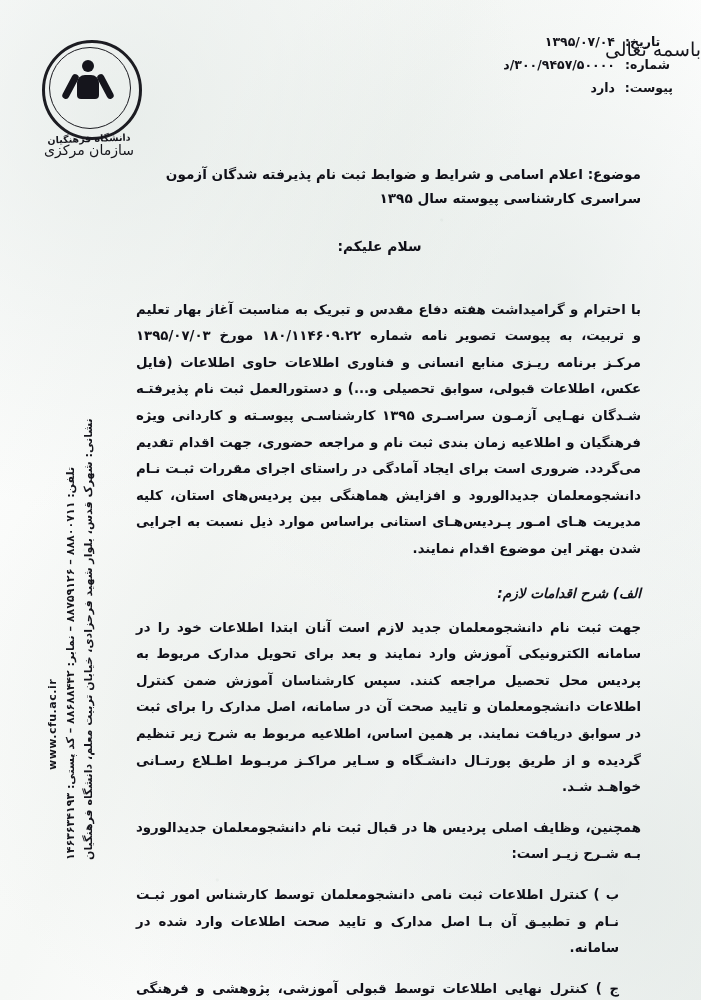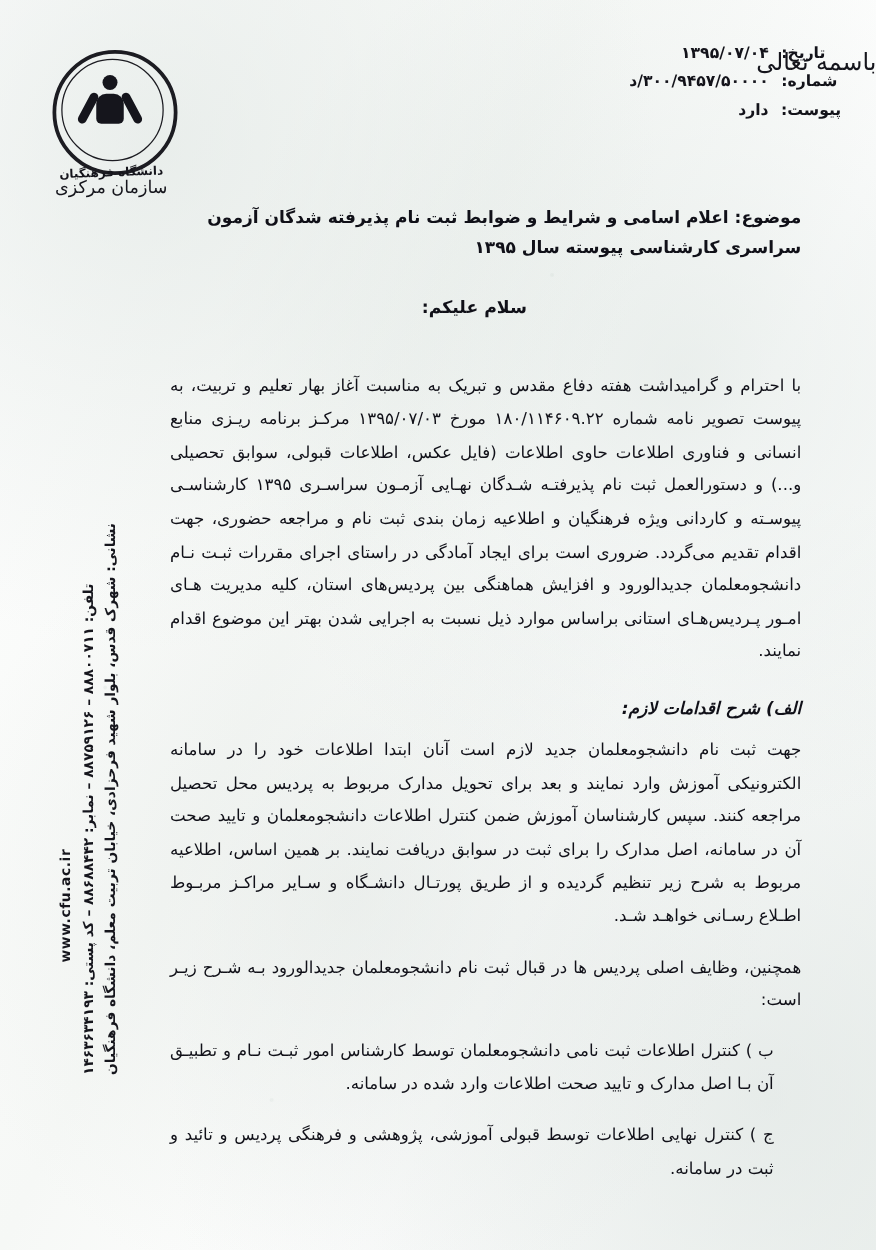--- a/index.html
+++ b/index.html
@@ -179,20 +179,21 @@
   .salutation {
     font-weight: bold;
     font-size: 13.8px;
     text-align: center;
     margin: 0 0 36px 0;
   }
   .para {
     margin: 0 0 14px 18px;
     text-align: justify;
     text-justify: inter-word;
+    font-weight: bold;
   }
   .section-head {
     font-weight: bold;
     font-size: 13.6px;
     margin: 18px 0 7px 0;
     text-align: right;
     font-style: italic;
   }
   .indent {
     margin-right: 22px;

